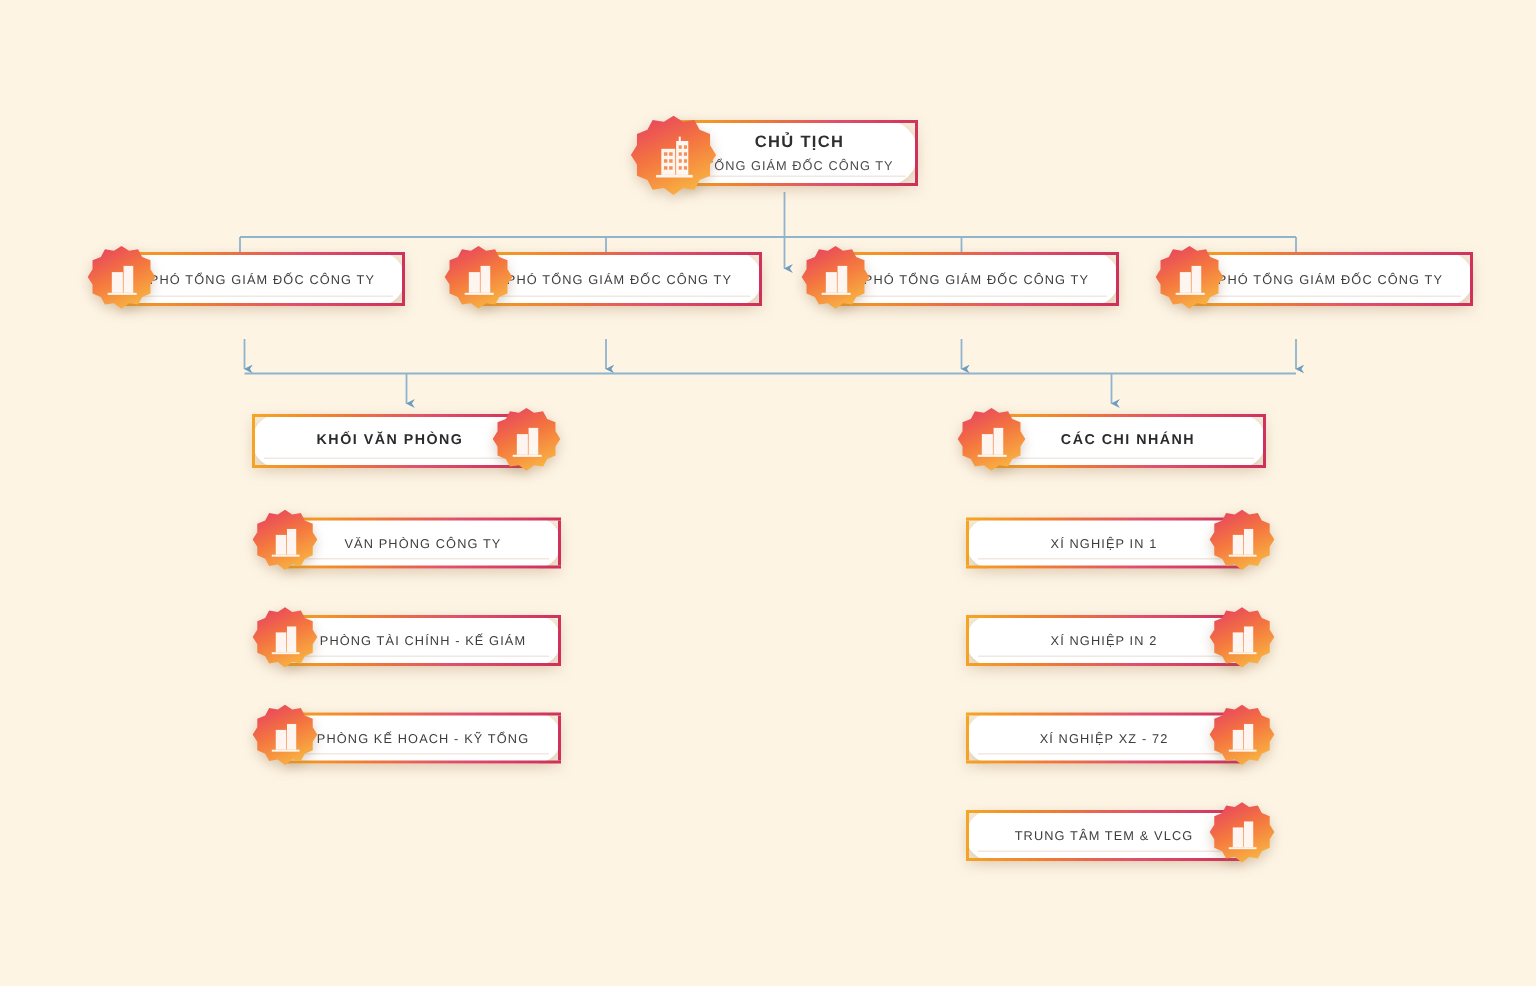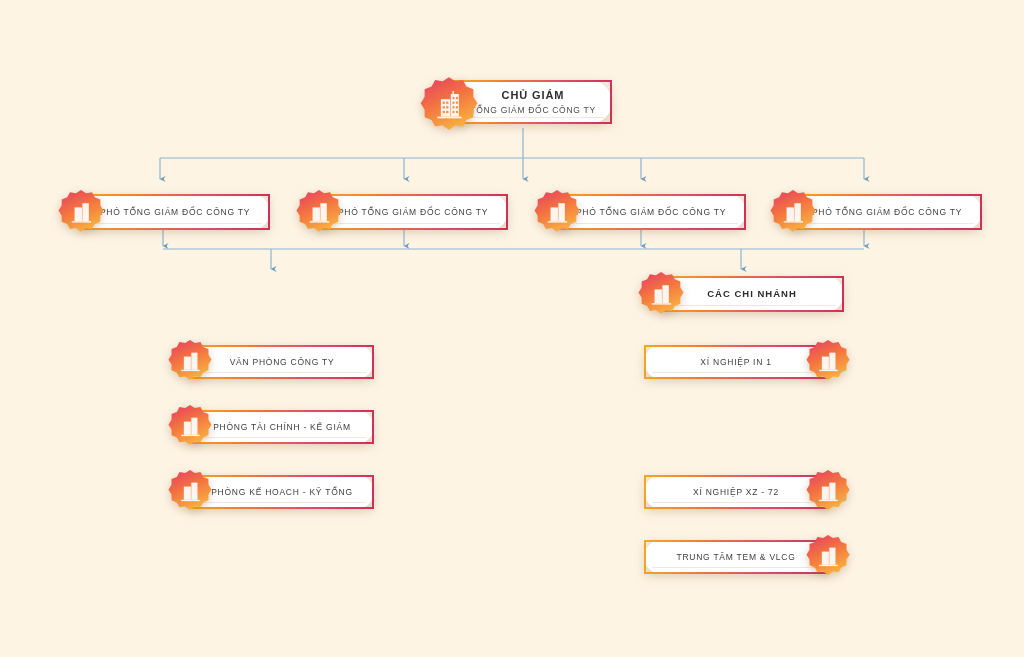--- a/index.html
+++ b/index.html
@@ -102,21 +102,21 @@
     filter: drop-shadow(0 3px 4px rgba(150,110,70,0.32));
   }
   .badge svg { display: block; }
 
   
   #n-president { left: 420px; top: 76px; width: 192px; height: 52px; }
   #n-president .card { width: 158px; height: 44px; margin-left: 34px; flex-direction: column; }
   #n-president .badge { left: 0px; top: 0px; width: 58px; height: 58px; }
 
   
-  .lvl2 { top: 190px; width: 212px; height: 44px; }
+  .lvl2 { top: 164px; width: 212px; height: 44px; }
   .lvl2 .card { width: 190px; height: 36px; margin-left: 22px; }
   .lvl2 .badge { left: 0px; top: -1px; width: 46px; height: 46px; }
   #n-vp-1 { left: 58px; }
   #n-vp-2 { left: 296px; }
   #n-vp-3 { left: 534px; }
   #n-vp-4 { left: 770px; }
 
   
   .lvl3 { top: 272px; width: 206px; height: 44px; }
   .lvl3 .card { width: 184px; height: 36px; }
@@ -214,21 +214,21 @@
             <rect x="62" y="44" width="3.5" height="4"></rect>
           <rect x="56" y="52" width="3.5" height="4"></rect>
             <rect x="62" y="52" width="3.5" height="4"></rect>
           <rect x="56" y="60" width="3.5" height="4"></rect>
             <rect x="62" y="60" width="3.5" height="4"></rect>
         </g>
       </svg>
     </span>
     <div class="card leaf-top">
       <div class="card-text">
-        <div class="card-title">CHỦ GIÁM</div>
+        <div class="card-title">CHỦ TỊCH</div>
         <div class="card-sub">TỔNG GIÁM ĐỐC CÔNG TY</div>
       </div>
     </div>
   </div>
 
   <div class="node lvl2" id="n-vp-1">
     <span class="badge">
       <svg viewBox="0 0 100 100" width="100%" height="100%">
         <path fill="url(#bg1)" d="M50 2 L61 9 L74 7 L80 18 L92 23 L92 36 L99 47 L92 58 L92 71 L80 76 L74 87 L61 85 L50 93 L39 85 L26 87 L20 76 L8 71 L8 58 L1 47 L8 36 L8 23 L20 18 L26 7 L39 9 Z"></path>
         <g fill="#FFFFFF" opacity="0.92">
@@ -284,20 +284,35 @@
           <rect x="53" y="31" width="14" height="39"></rect>
           <rect x="30" y="70" width="42" height="3"></rect>
         </g>
       </svg>
     </span>
     <div class="card leaf-right">
       <span class="card-text card-label">PHÓ TỔNG GIÁM ĐỐC CÔNG TY</span>
     </div>
   </div>
 
+  <div class="node lvl3" id="n-office-group">
+    <div class="card leaf-left">
+      <span class="card-text card-label bold">KHỐI VĂN PHÒNG</span>
+    </div>
+    <span class="badge">
+      <svg viewBox="0 0 100 100" width="100%" height="100%">
+        <path fill="url(#bg1)" d="M50 2 L61 9 L74 7 L80 18 L92 23 L92 36 L99 47 L92 58 L92 71 L80 76 L74 87 L61 85 L50 93 L39 85 L26 87 L20 76 L8 71 L8 58 L1 47 L8 36 L8 23 L20 18 L26 7 L39 9 Z"></path>
+        <g fill="#FFFFFF" opacity="0.92">
+          <rect x="36" y="40" width="16" height="30"></rect>
+          <rect x="53" y="31" width="14" height="39"></rect>
+          <rect x="30" y="70" width="42" height="3"></rect>
+        </g>
+      </svg>
+    </span>
+  </div>
 
   <div class="node leafnode left-leaf" id="n-office-1">
     <span class="badge">
       <svg viewBox="0 0 100 100" width="100%" height="100%">
         <path fill="url(#bg1)" d="M50 2 L61 9 L74 7 L80 18 L92 23 L92 36 L99 47 L92 58 L92 71 L80 76 L74 87 L61 85 L50 93 L39 85 L26 87 L20 76 L8 71 L8 58 L1 47 L8 36 L8 23 L20 18 L26 7 L39 9 Z"></path>
         <g fill="#FFFFFF" opacity="0.92">
           <rect x="36" y="40" width="16" height="30"></rect>
           <rect x="53" y="31" width="14" height="39"></rect>
           <rect x="30" y="70" width="42" height="3"></rect>
         </g>
@@ -365,20 +380,35 @@
         <path fill="url(#bg1)" d="M50 2 L61 9 L74 7 L80 18 L92 23 L92 36 L99 47 L92 58 L92 71 L80 76 L74 87 L61 85 L50 93 L39 85 L26 87 L20 76 L8 71 L8 58 L1 47 L8 36 L8 23 L20 18 L26 7 L39 9 Z"></path>
         <g fill="#FFFFFF" opacity="0.92">
           <rect x="36" y="40" width="16" height="30"></rect>
           <rect x="53" y="31" width="14" height="39"></rect>
           <rect x="30" y="70" width="42" height="3"></rect>
         </g>
       </svg>
     </span>
   </div>
 
+  <div class="node leafnode right-leaf" id="n-branch-2">
+    <div class="card leaf-left">
+      <span class="card-text card-label">XÍ NGHIỆP IN 2</span>
+    </div>
+    <span class="badge">
+      <svg viewBox="0 0 100 100" width="100%" height="100%">
+        <path fill="url(#bg1)" d="M50 2 L61 9 L74 7 L80 18 L92 23 L92 36 L99 47 L92 58 L92 71 L80 76 L74 87 L61 85 L50 93 L39 85 L26 87 L20 76 L8 71 L8 58 L1 47 L8 36 L8 23 L20 18 L26 7 L39 9 Z"></path>
+        <g fill="#FFFFFF" opacity="0.92">
+          <rect x="36" y="40" width="16" height="30"></rect>
+          <rect x="53" y="31" width="14" height="39"></rect>
+          <rect x="30" y="70" width="42" height="3"></rect>
+        </g>
+      </svg>
+    </span>
+  </div>
 
   <div class="node leafnode right-leaf" id="n-branch-3">
     <div class="card leaf-left">
       <span class="card-text card-label">XÍ NGHIỆP XZ - 72</span>
     </div>
     <span class="badge">
       <svg viewBox="0 0 100 100" width="100%" height="100%">
         <path fill="url(#bg1)" d="M50 2 L61 9 L74 7 L80 18 L92 23 L92 36 L99 47 L92 58 L92 71 L80 76 L74 87 L61 85 L50 93 L39 85 L26 87 L20 76 L8 71 L8 58 L1 47 L8 36 L8 23 L20 18 L26 7 L39 9 Z"></path>
         <g fill="#FFFFFF" opacity="0.92">
           <rect x="36" y="40" width="16" height="30"></rect>

